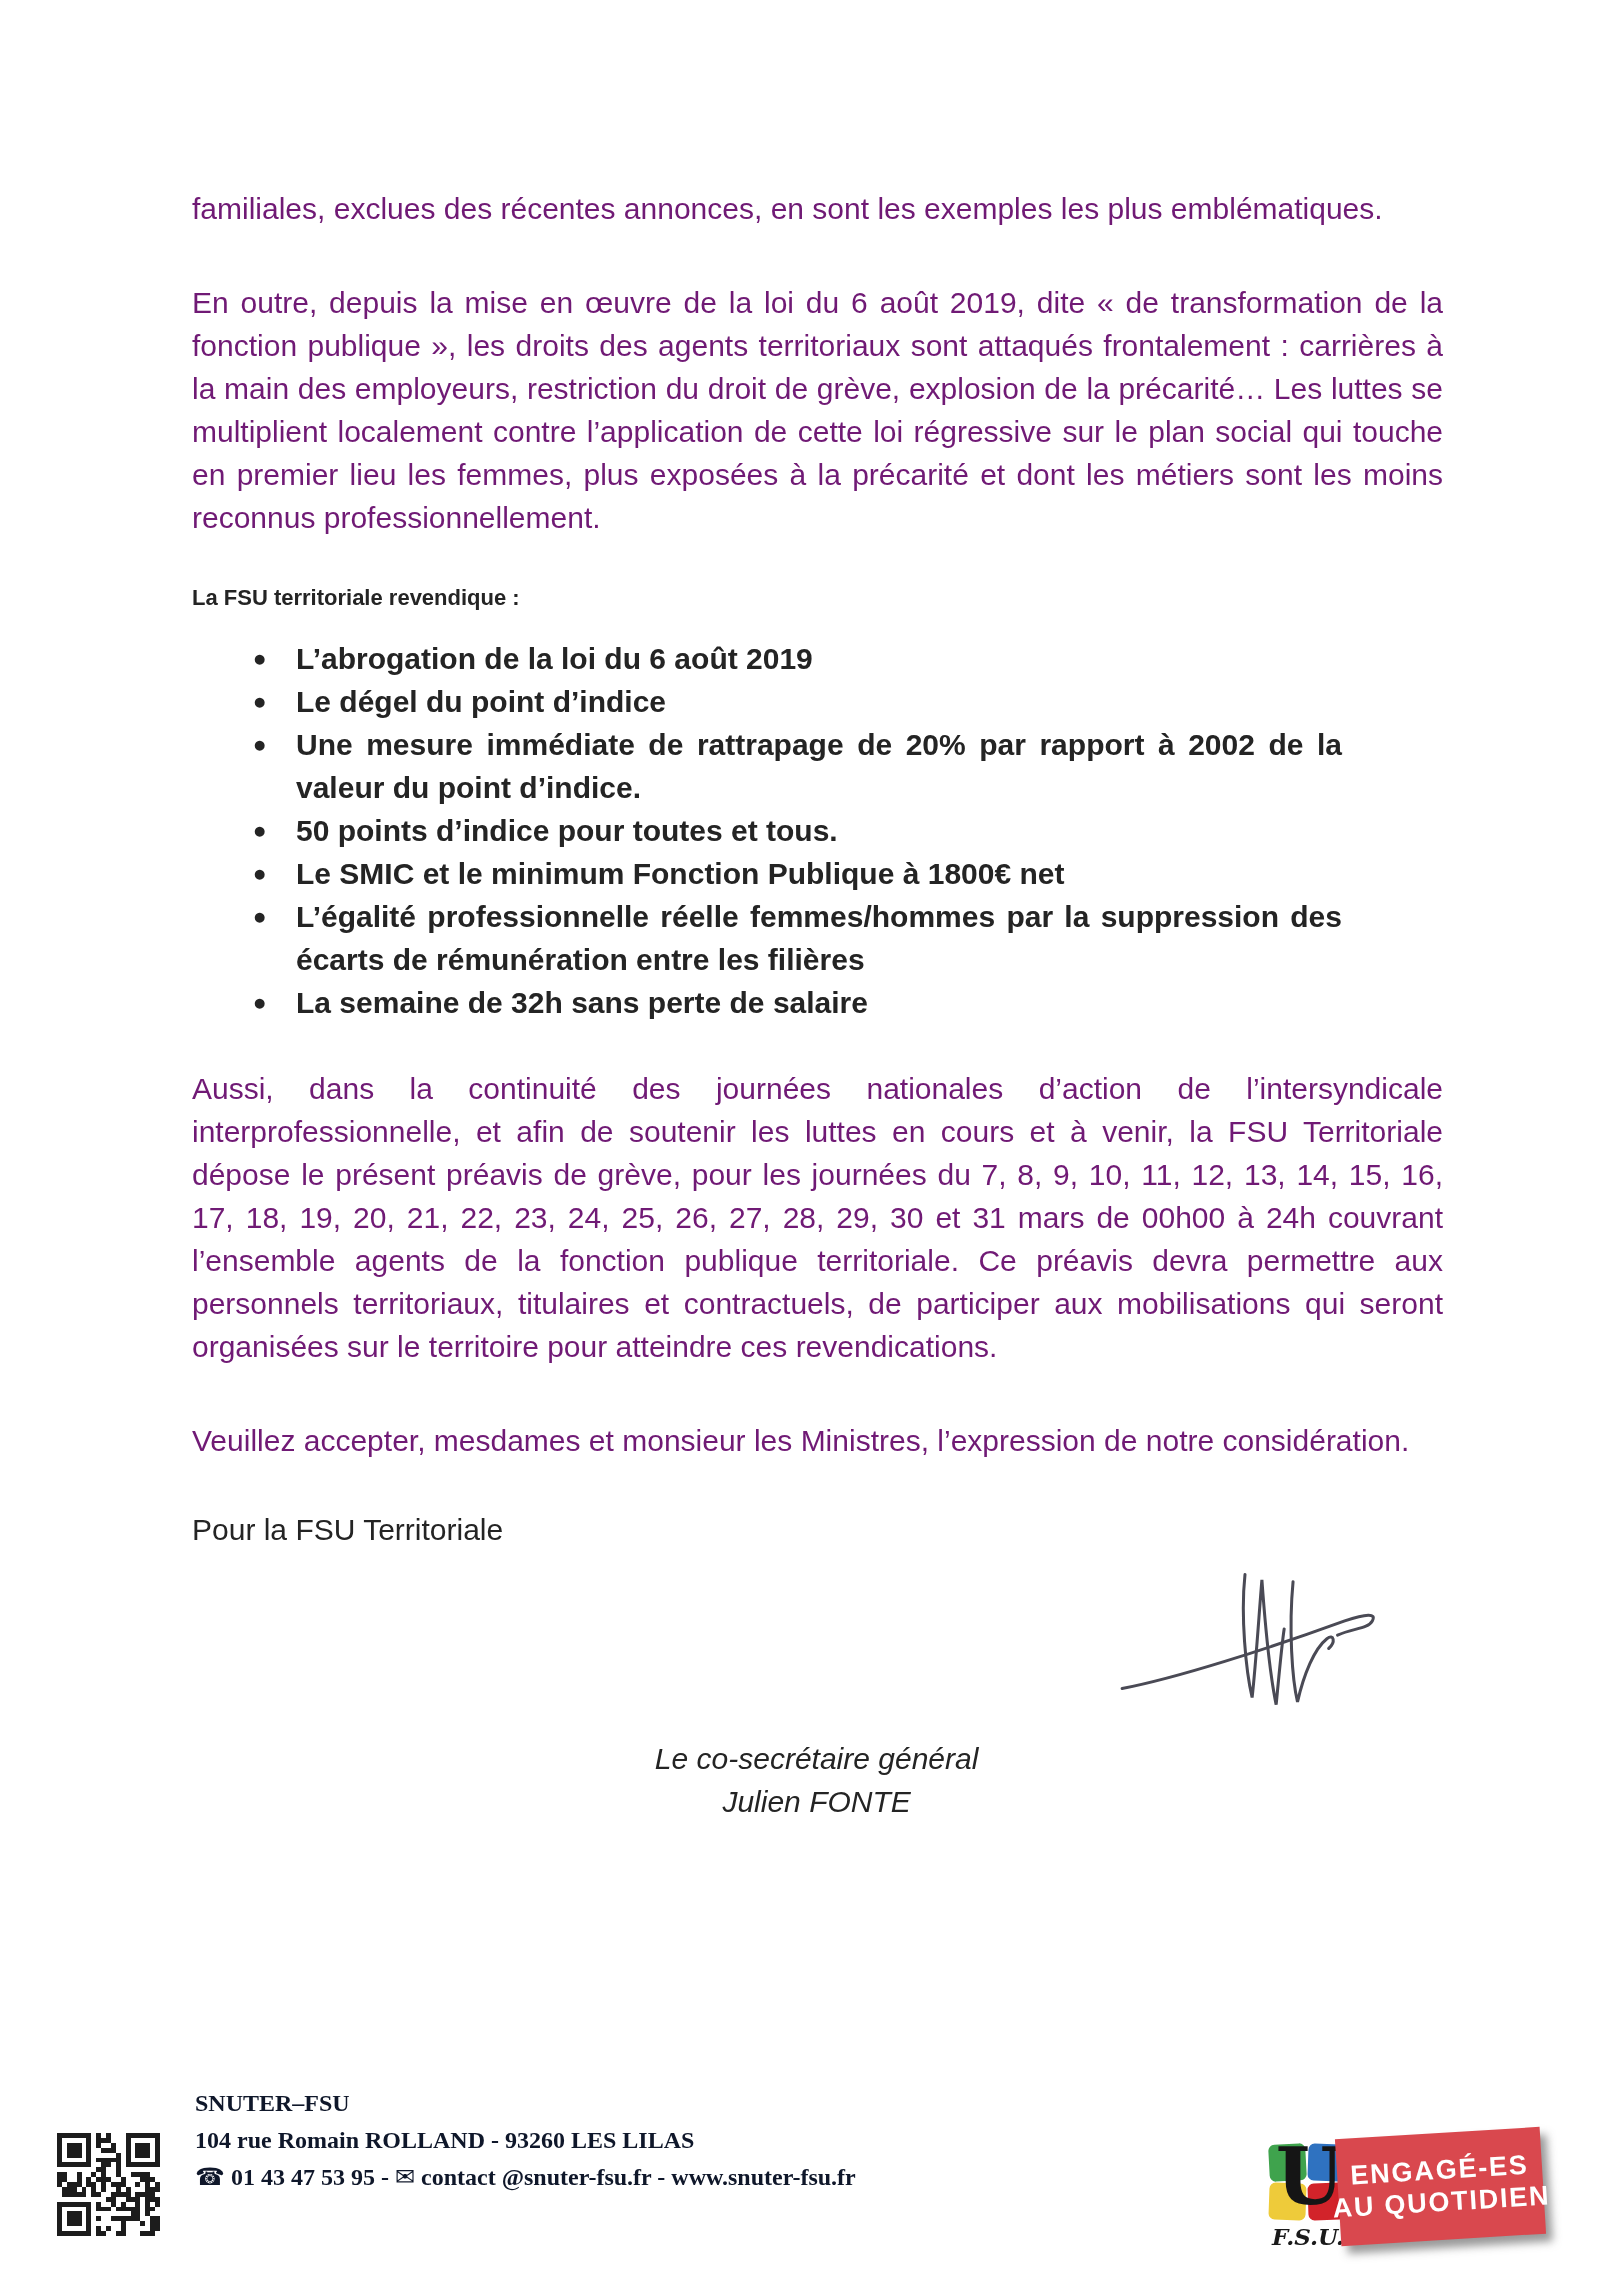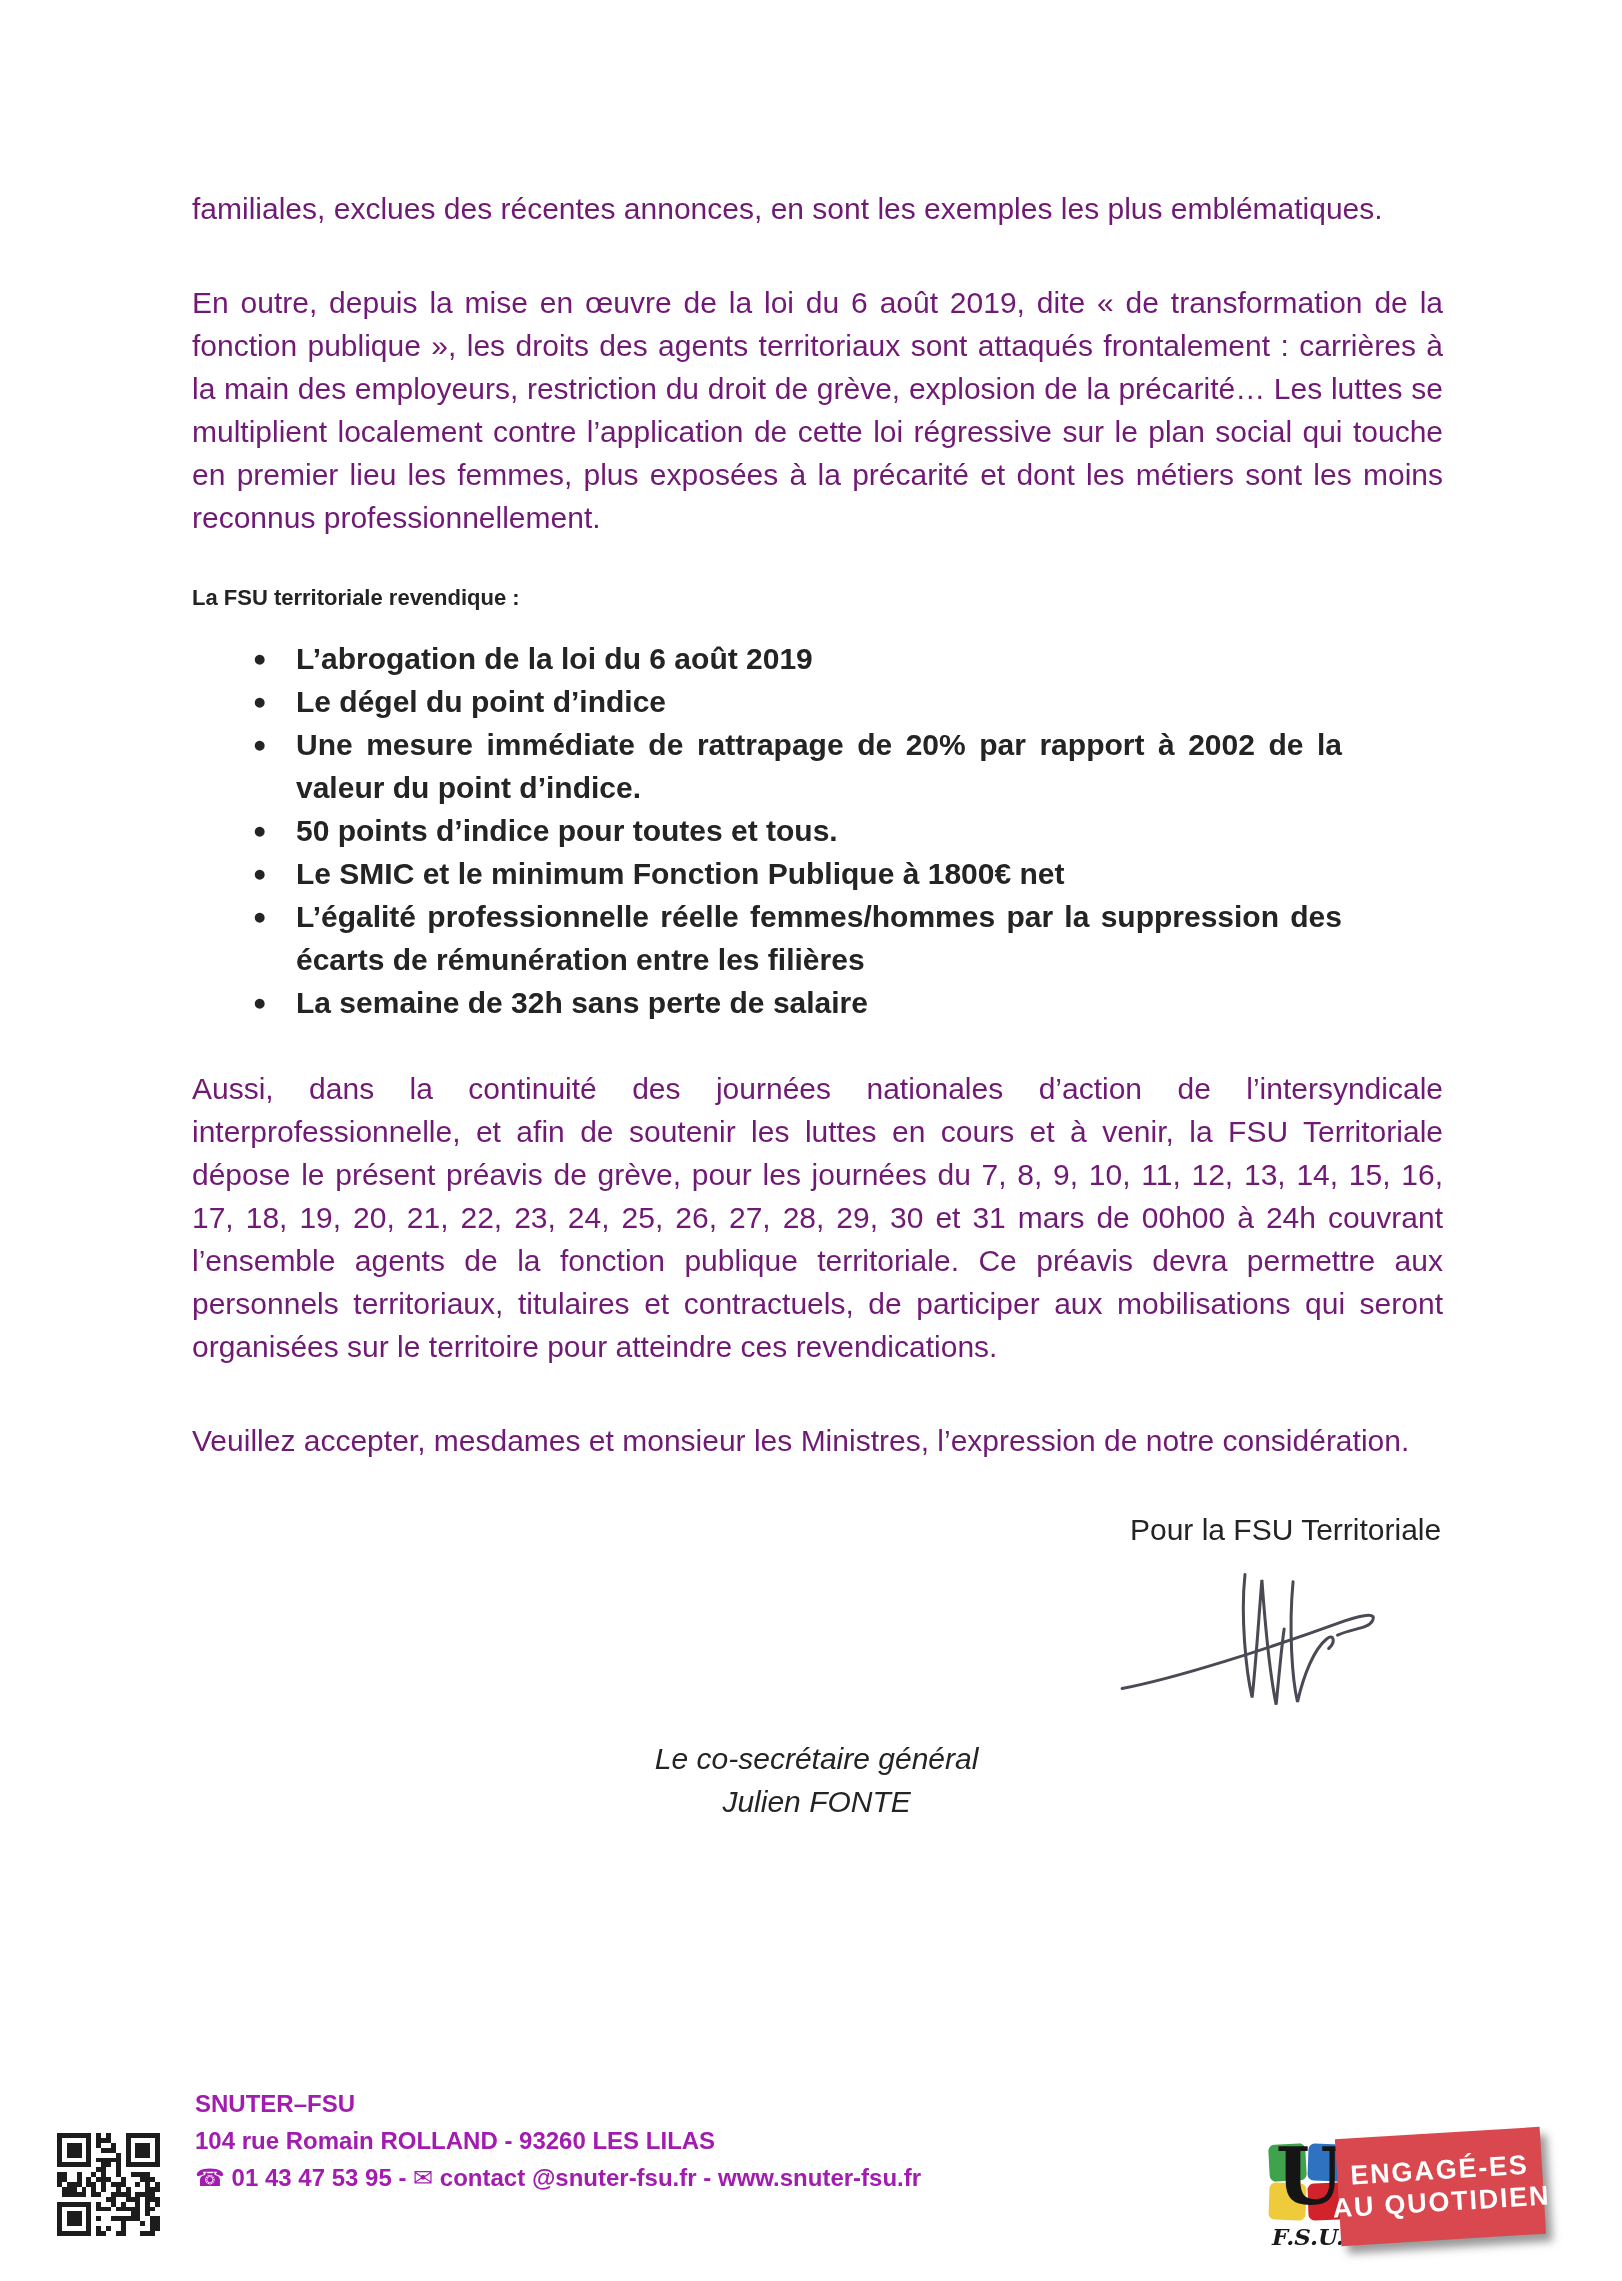--- a/index.html
+++ b/index.html
@@ -46,21 +46,20 @@
     text-align:justify;
     color:#242424;
   }
   ul.demands li .bullet {
     position:absolute; left:1.8px; top:0;
     font-size:23px; line-height:43px;
   }
   .closing-pour {
     margin-top:46px;
     font-size:30px; line-height:43px;
-    text-align:right;
     padding-right:1.8px;
     color:#242424;
   }
   .sig-wrap {
     width:276px; height:165px;
     margin:10.7px 52px 0 auto;
   }
   .closing-role {
     margin-top:10.7px;
     font-size:30px; line-height:43px;
@@ -69,22 +68,23 @@
     font-style:italic;
   }
   
   .qr {
     position:absolute; left:57px; top:2133px;
     width:103px; height:103px;
   }
   .footer-text {
     position:absolute; left:195px; top:2085px;
     font-size:24px; line-height:37px;
-    font-weight:bold; color:#a21caf;
+    font-weight:bold; color:#0f172a;
     white-space:nowrap;
+    font-family:Liberation Serif, serif;
   }
   .footer-text .icon { font-weight:normal; }
   .fsu-logo {
     position:absolute; left:1265px; top:2144px;
     width:86px; height:105px;
   }
   .fsu-squares {
     position:relative; width:77px; height:77px; margin-left:3.6px;
   }
   .fsu-squares .sq {

